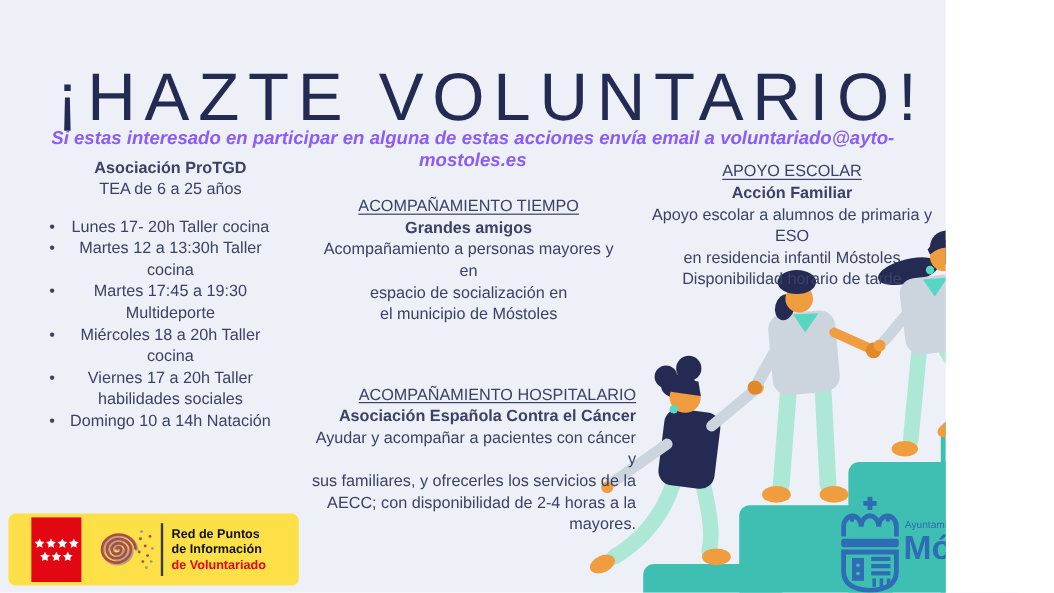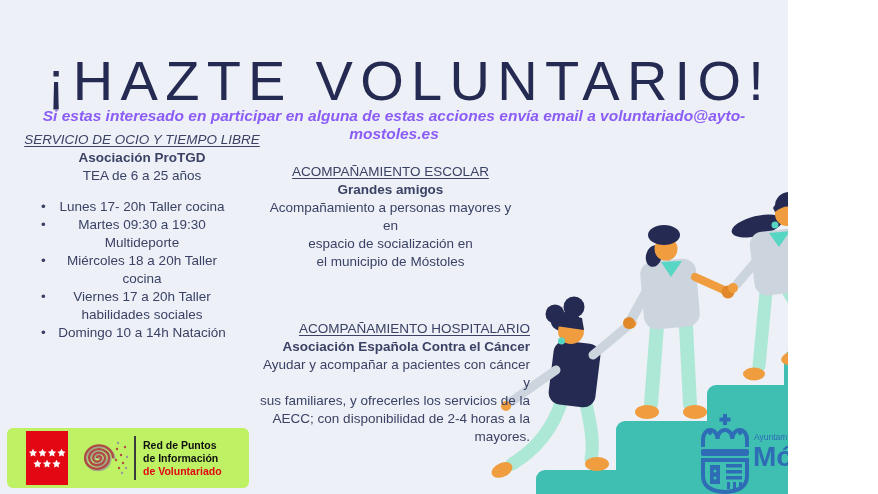--- a/index.html
+++ b/index.html
@@ -29,21 +29,21 @@
   .sec-org{font-weight:bold;}
   #sec-ocio{left:10px; top:131px; width:264px;}
   #sec-mayores{left:263px; top:163px; width:255px;}
   #sec-hospitalario{left:258px; top:320px; width:272px;text-align:right;}
   #sec-escolar{left:534px; top:134px; width:252px;}
   .schedule{list-style:none; margin:13px; padding:0;}
   .schedule li{position:relative; padding:0 26px;}
   .schedule li::before{content:"\2022"; position:absolute; left:18px; top:0; color:#3b4265;}
   .network-box{
     position:absolute; left:7px; top:428px; width:242px; height:60px; z-index:3;
-    background:#bef264; border-radius:6px; display:flex; align-items:center;
+    background:#fde047; border-radius:6px; display:flex; align-items:center;
   }
   .network-flag{margin-left:19px;}
   .network-spiral{margin-left:5px;}
   .network-divider{width:2px; height:44px; background:#3a3a3a; margin:0 7px 0 5px;}
   .network-text{font-size:10.5px; font-weight:bold; line-height:13px; color:#111;}
   .network-text .red{color:#e30613;}
   .city-caption{
     position:absolute; left:754px; top:432px; z-index:3;
     font-size:8.5px; color:#2e6cb5; white-space:nowrap;
   }
@@ -159,49 +159,56 @@
     <path d="M29,82 C27,58 30,44 40,44 C50,44 52,58 50,82 Z" fill="#3fa9dc" stroke="#ffffff" stroke-width="2"></path>
     <circle cx="40" cy="33" r="9" fill="#3fa9dc" stroke="#ffffff" stroke-width="2"></circle>
     <path d="M50,82 C48,56 52,42 62,42 C72,42 74,58 71,82 Z" fill="#76bf43" stroke="#ffffff" stroke-width="2"></path>
     <circle cx="61" cy="31" r="10" fill="#76bf43" stroke="#ffffff" stroke-width="2"></circle>
     <path d="M50,56 c-3,-4 -8,-2 -6,3 c1,3 4,5 6,7 c2,-2 5,-4 6,-7 c2,-5 -3,-7 -6,-3 Z" fill="#ffffff"></path>
   </svg>
 
   <p class="subtitle">Si estas interesado en participar en alguna de estas acciones envía email a voluntariado@ayto-mostoles.es</p>
 
   <div class="section" id="sec-ocio">
-    <div class="sec-heading italic">SERVICIO DE OCIO Y TIEMPO LIBRE</div>
     <div class="sec-org">Asociación ProTGD</div>
     <div>TEA de 6 a 25 años</div>
     <ul class="schedule">
       <li>Lunes 17- 20h Taller cocina</li>
-      <li>Martes 09:30 a 19:30 Multideporte</li>
+      <li>Martes 12 a 13:30h Taller cocina</li>
+      <li>Martes 17:45 a 19:30 Multideporte</li>
       <li>Miércoles 18 a 20h Taller cocina</li>
       <li>Viernes 17 a 20h Taller habilidades sociales</li>
       <li>Domingo 10 a 14h Natación</li>
     </ul>
   </div>
 
   <div class="section" id="sec-mayores">
-    <div class="sec-heading">ACOMPAÑAMIENTO ESCOLAR</div>
+    <div class="sec-heading">ACOMPAÑAMIENTO TIEMPO</div>
     <div class="sec-org">Grandes amigos</div>
     <div>Acompañamiento a personas mayores y en</div>
     <div>espacio de socialización en</div>
     <div>el municipio de Móstoles</div>
   </div>
 
   <div class="section" id="sec-hospitalario">
     <div class="sec-heading">ACOMPAÑAMIENTO HOSPITALARIO</div>
     <div class="sec-org">Asociación Española Contra el Cáncer</div>
     <div>Ayudar y acompañar a pacientes con cáncer y</div>
     <div>sus familiares, y ofrecerles los servicios de la</div>
     <div>AECC; con disponibilidad de 2-4 horas a la</div>
     <div>mayores.</div>
   </div>
 
+  <div class="section" id="sec-escolar">
+    <div class="sec-heading">APOYO ESCOLAR</div>
+    <div class="sec-org">Acción Familiar</div>
+    <div>Apoyo escolar a alumnos de primaria y ESO</div>
+    <div>en residencia infantil Móstoles</div>
+    <div>Disponibilidad horario de tarde</div>
+  </div>
 
   <div class="network-box">
     <svg class="network-flag" width="42" height="54" viewBox="0 0 42 54">
       <rect x="0" y="0" width="42" height="54" fill="#e30613"></rect>
       <g fill="#ffffff">
         <path transform="translate(7,22)" d="m0,-4.2 1.25,2.55 2.8,0.4 -2.03,1.98 0.48,2.8 -2.5,-1.32 -2.5,1.32 0.48,-2.8 -2.03,-1.98 2.8,-0.4 z"></path>
         <path transform="translate(16.5,22)" d="m0,-4.2 1.25,2.55 2.8,0.4 -2.03,1.98 0.48,2.8 -2.5,-1.32 -2.5,1.32 0.48,-2.8 -2.03,-1.98 2.8,-0.4 z"></path>
         <path transform="translate(26,22)" d="m0,-4.2 1.25,2.55 2.8,0.4 -2.03,1.98 0.48,2.8 -2.5,-1.32 -2.5,1.32 0.48,-2.8 -2.03,-1.98 2.8,-0.4 z"></path>
         <path transform="translate(35.5,22)" d="m0,-4.2 1.25,2.55 2.8,0.4 -2.03,1.98 0.48,2.8 -2.5,-1.32 -2.5,1.32 0.48,-2.8 -2.03,-1.98 2.8,-0.4 z"></path>
         <path transform="translate(11.5,33)" d="m0,-4.2 1.25,2.55 2.8,0.4 -2.03,1.98 0.48,2.8 -2.5,-1.32 -2.5,1.32 0.48,-2.8 -2.03,-1.98 2.8,-0.4 z"></path>

